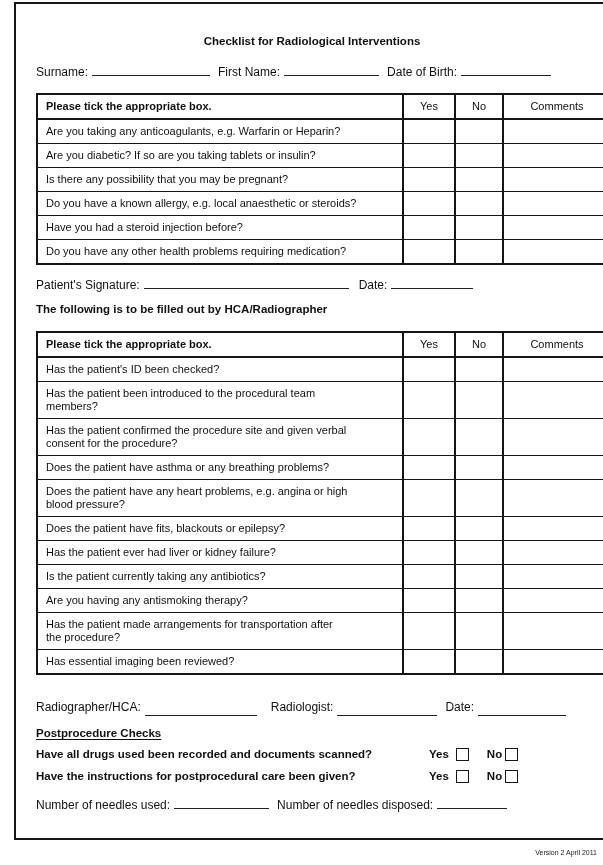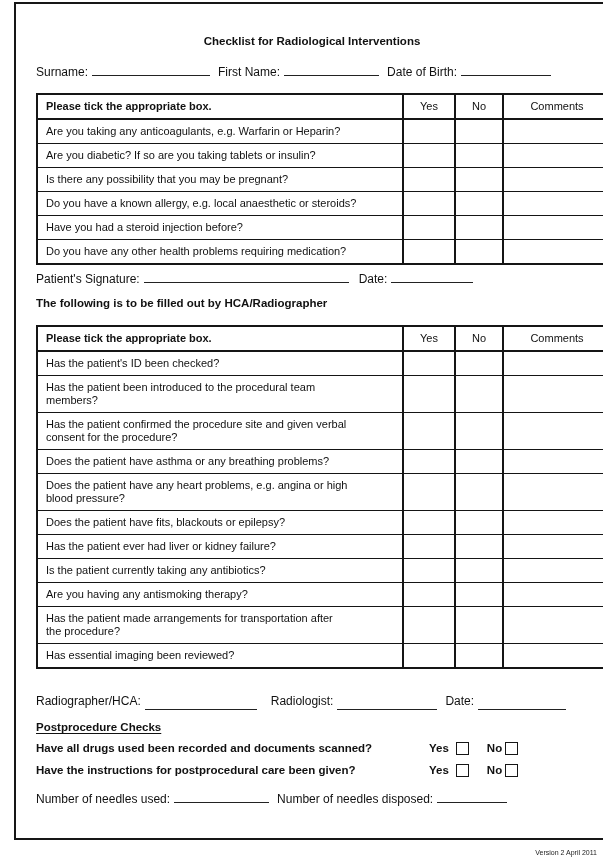--- a/index.html
+++ b/index.html
@@ -42,21 +42,21 @@
     vertical-align: top;
   }
   .checklist thead th { border-bottom-width: 2px; height: 24px; vertical-align: middle; }
   th.q-head { text-align: left; padding: 5px 8px; font-size: 11px; font-weight: bold; }
   th.tick-head { text-align: center; font-weight: normal; font-size: 11px; }
   td.q-cell { padding: 5px 6px 5px 8px; font-size: 11px; white-space: pre-line; height: 20px; }
   td.tick-cell, td.comments-cell { height: 24px; }
 
   .names-row   { margin-top: 16px; }
   .table-1     { margin-top: 14px; }
-  .sig-row     { margin-top: 6px; text-align: center; }
+  .sig-row     { margin-top: 12px; text-align: center; }
   .hca-heading { margin-top: 11px; margin-left: 10px; font-weight: bold; font-size: 11.5px; }
   .table-2     { margin-top: 15px; }
   .staff-row   { margin-top: 26px; align-items: flex-end; }
   .post-heading{ margin-top: 13px; margin-left: 10px; font-weight: bold; font-size: 11.5px;
                  text-decoration: underline; text-underline-offset: 2px; }
   .post-q      { margin-top: 8px; margin-left: 10px; display: flex; align-items: center; }
   .post-q-text { width: 393px; font-weight: bold; font-size: 11.5px; }
   .yn-lbl      { font-weight: bold; font-size: 11.5px; }
   .cbx {
     width: 13px; height: 13px; border: 1.5px solid #161616;

